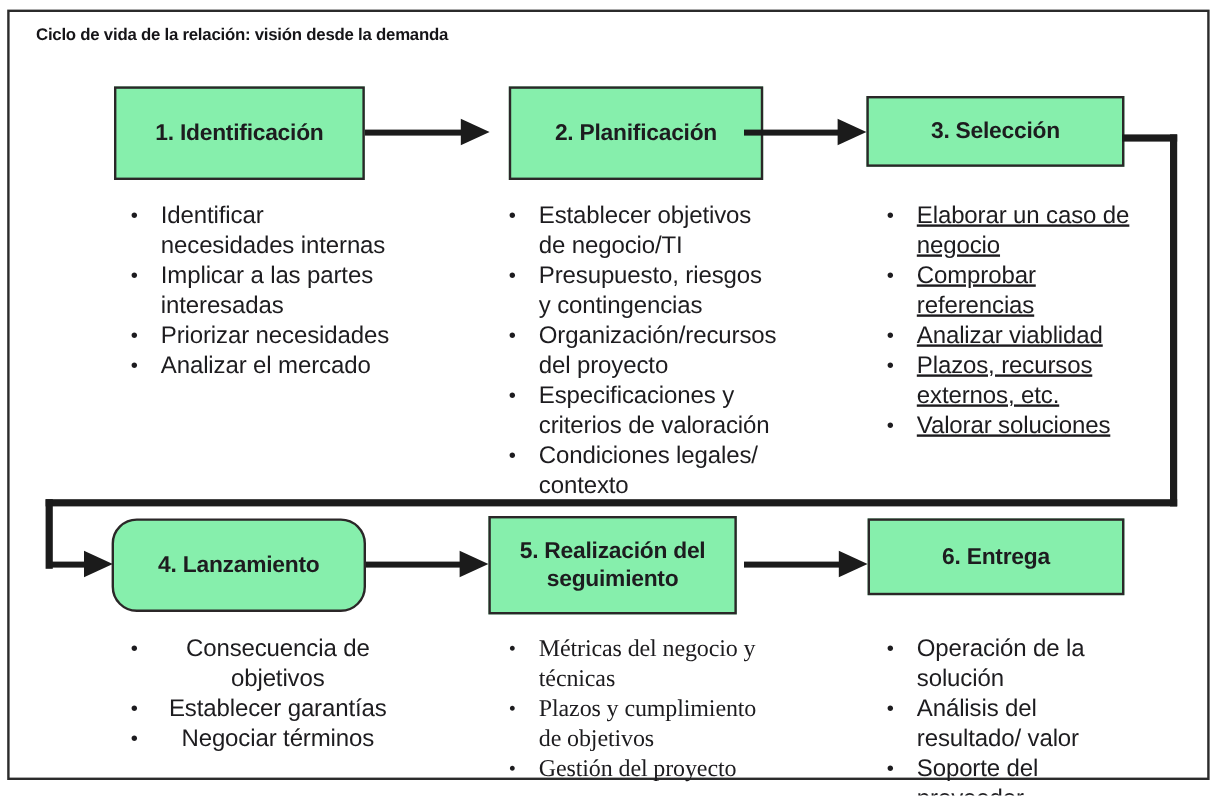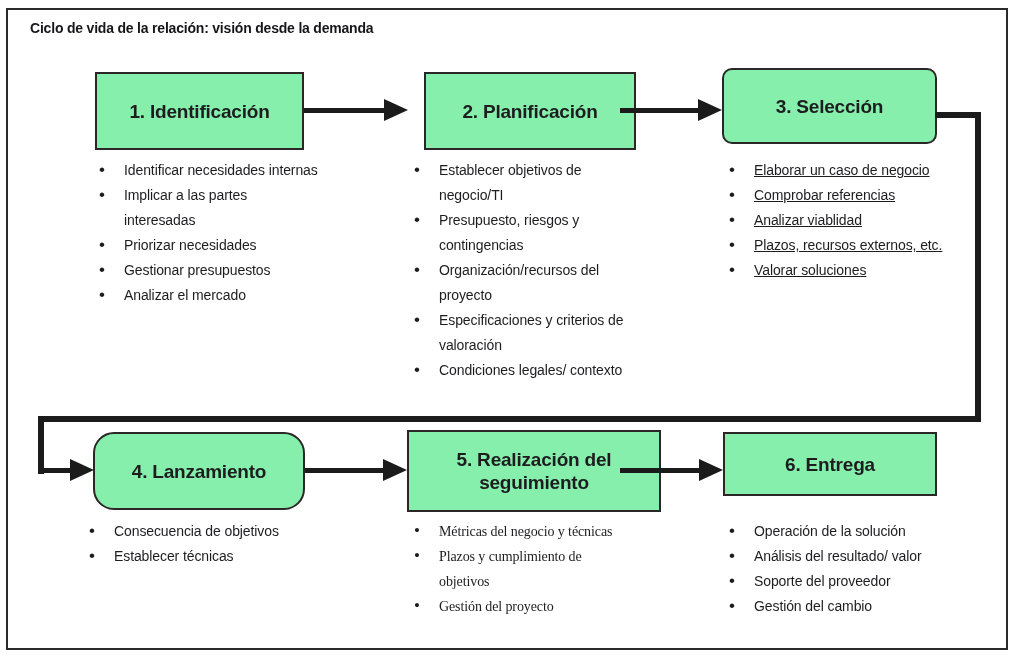--- a/index.html
+++ b/index.html
@@ -25,40 +25,40 @@
     border:2.5px solid #2b2728;
     display:flex;align-items:center;justify-content:center;
     text-align:center;
     font-size:19px;font-weight:bold;line-height:23px;
     color:#1d1c1f;letter-spacing:-0.2px;
     box-sizing:border-box;
     padding:2px 4px;
   }
   .b1{left:95px;top:72px;width:209px;height:78px;}
   .b2{left:408px;top:72px;width:212px;height:78px;margin-left:16px;}
-  .b3{left:722px;top:68px;width:215px;height:76px;border-radius:10px;}
+  .b3{left:722px;top:80px;width:215px;height:59px;}
   .b4{left:93px;top:432px;width:212px;height:78px;border-radius:21px;}
-  .b5{left:407px;top:430px;width:254px;height:82px;}
+  .b5{left:407px;top:430px;width:207px;height:82px;}
   .b6{left:723px;top:432px;width:214px;height:64px;}
 
   .bullets{
-    position:absolute;list-style:none;margin:0;padding:0;
-    font-size:14px;line-height:25px;color:#1d1c1f;
+    position:absolute;list-style:none;margin:10px;padding:0;
+    font-size:20px;line-height:25px;color:#1d1c1f;
     letter-spacing:-0.1px;
   }
   .bullets li{position:relative;padding-left:27px;}
   .bullets li::before{
     content:"\2022";
     position:absolute;left:2px;top:-1px;
     font-size:17px;color:#1d1c1f;
   }
   .l1{left:97px;top:158px;width:222px;}
   .l2{left:412px;top:158px;width:227px;}
   .l3{left:727px;top:158px;width:217px;text-decoration:underline;}
-  .l4{left:87px;top:519px;width:222px;}
+  .l4{left:97px;top:519px;width:222px;text-align:center;}
   .l5{left:412px;top:519px;width:222px;font-family:Liberation Serif, serif;}
   .l6{left:727px;top:519px;width:212px;}
 
   .hline,.vline{position:absolute;background:#1b1b1b;}
   .ah{ 
     position:absolute;width:0;height:0;
     border-top:11.5px solid transparent;
     border-bottom:11.5px solid transparent;
     border-left:24px solid #1b1b1b;
   }
@@ -106,41 +106,41 @@
   <span>5. Realización del seguimiento</span>
 </div>
 <div class="stage-box b6">
   <span>6. Entrega</span>
 </div>
 
 <ul class="bullets l1">
   <li>Identificar necesidades internas</li>
   <li>Implicar a las partes interesadas</li>
   <li>Priorizar necesidades</li>
-  <li>Gestionar presupuestos</li>
   <li>Analizar el mercado</li>
 </ul>
 <ul class="bullets l2">
   <li>Establecer objetivos de negocio/TI</li>
   <li>Presupuesto, riesgos y contingencias</li>
   <li>Organización/recursos del proyecto</li>
   <li>Especificaciones y criterios de valoración</li>
   <li>Condiciones legales/ contexto</li>
 </ul>
 <ul class="bullets l3">
   <li>Elaborar un caso de negocio</li>
   <li>Comprobar referencias</li>
   <li>Analizar viablidad</li>
   <li>Plazos, recursos externos, etc.</li>
   <li>Valorar soluciones</li>
 </ul>
 
 <ul class="bullets l4">
   <li>Consecuencia de objetivos</li>
-  <li>Establecer técnicas</li>
+  <li>Establecer garantías</li>
+  <li>Negociar términos</li>
 </ul>
 <ul class="bullets l5">
   <li>Métricas del negocio y técnicas</li>
   <li>Plazos y cumplimiento de objetivos</li>
   <li>Gestión del proyecto</li>
 </ul>
 <ul class="bullets l6">
   <li>Operación de la solución</li>
   <li>Análisis del resultado/ valor</li>
   <li>Soporte del proveedor</li>

